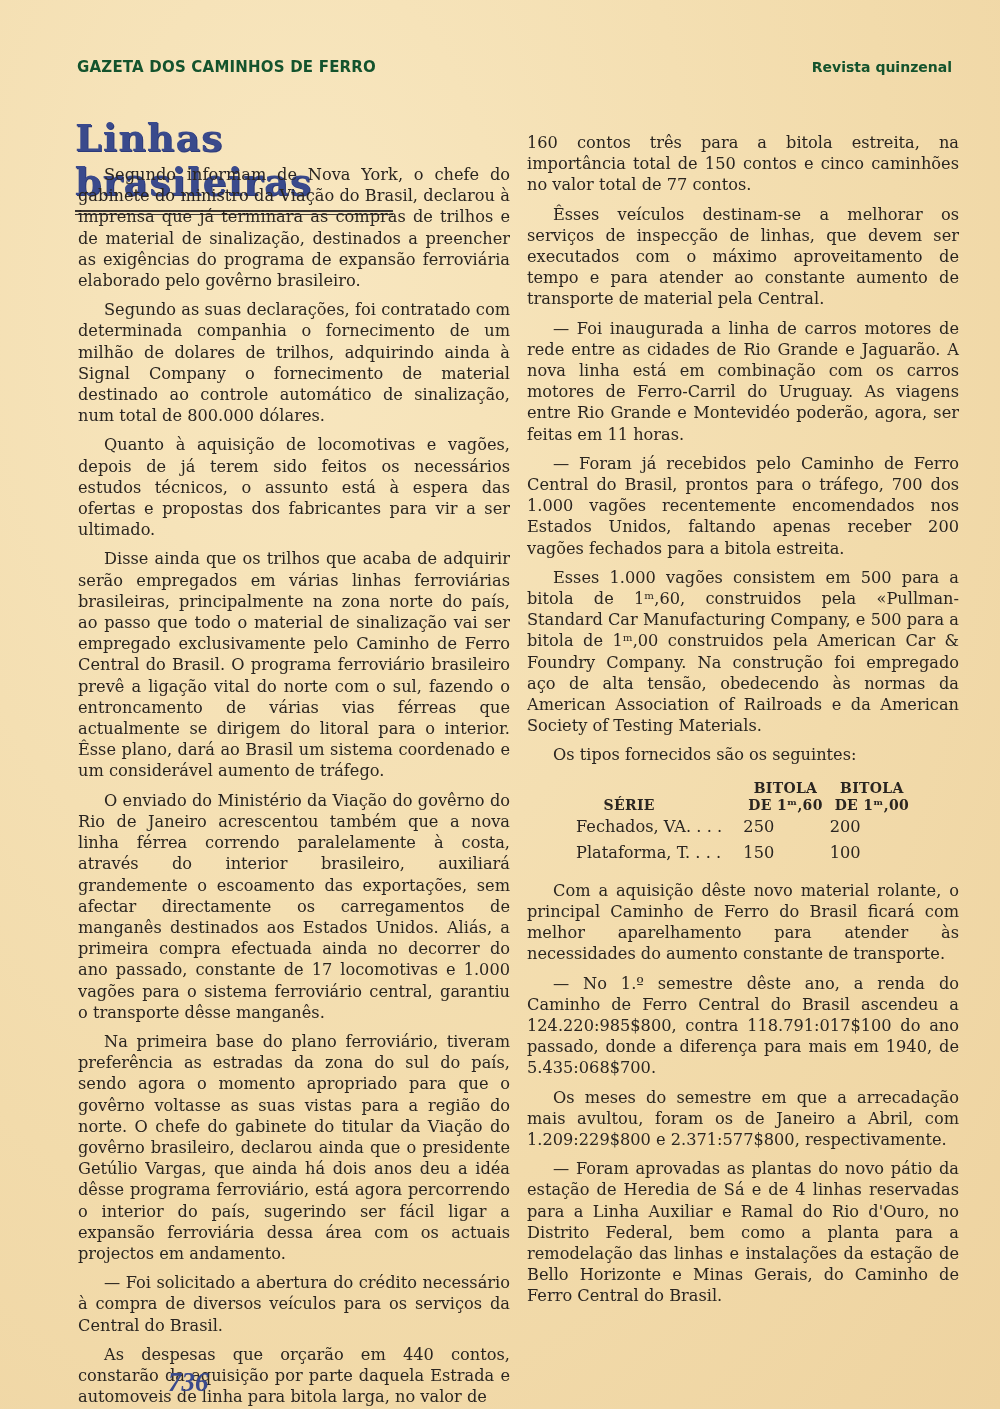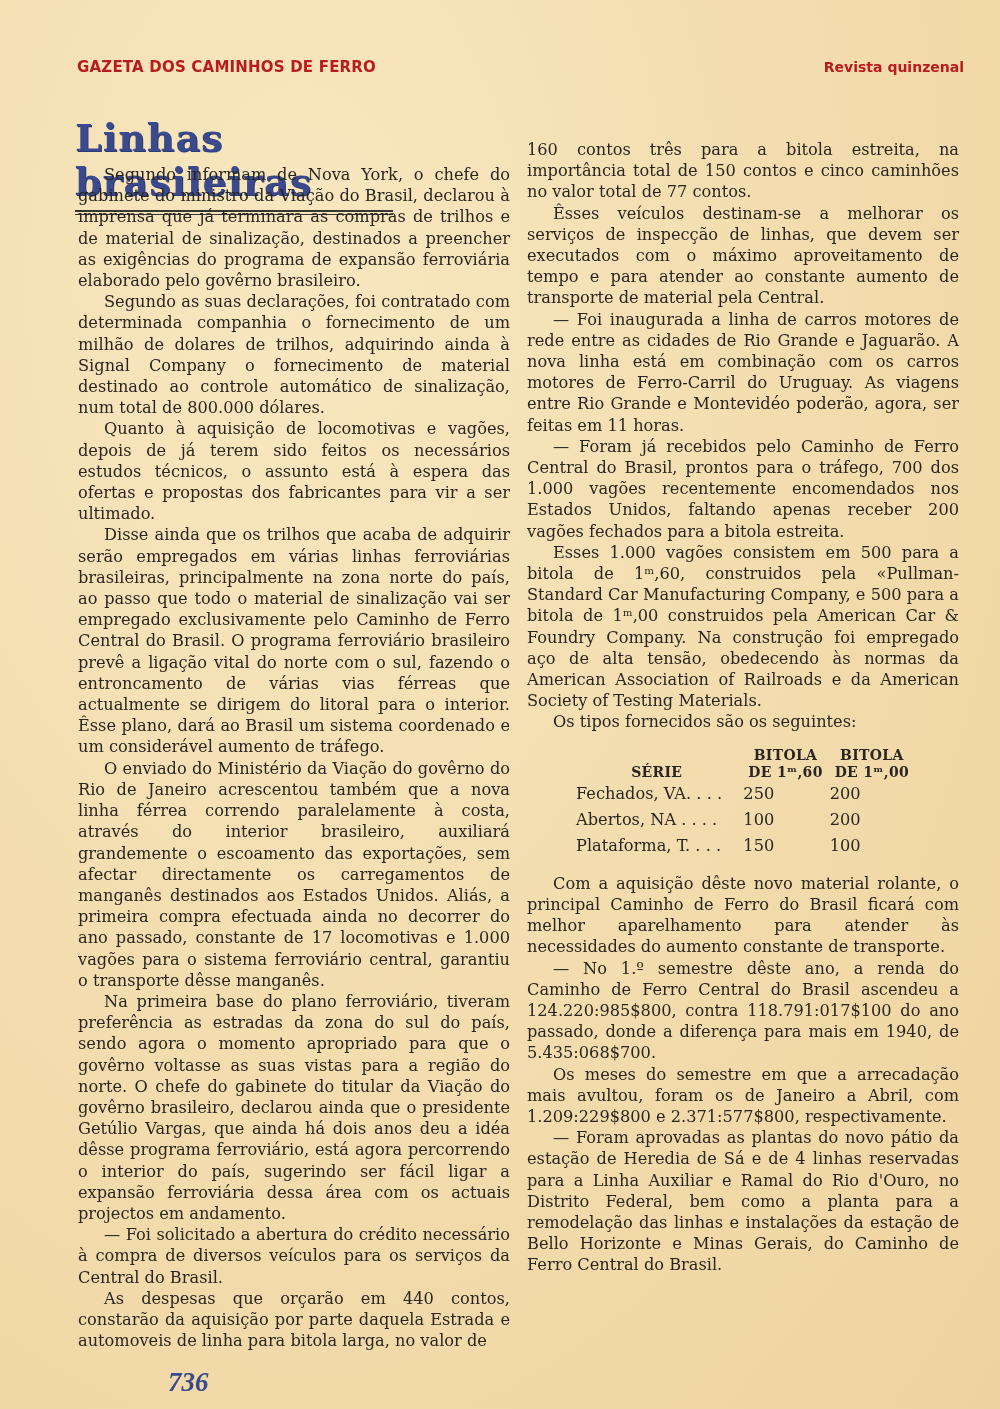--- a/index.html
+++ b/index.html
@@ -5,51 +5,51 @@
     html, body { margin: 0; padding: 0; }
     body {
       width: 1000px; height: 1409px; overflow: hidden;
       background: #f4dfb2;
       background-image: radial-gradient(ellipse at 30% 20%, #f8e7c0 0%, #f2dbab 60%, #eed3a0 100%);
       font-family: "DejaVu Serif", "Liberation Serif", serif;
       color: #2a2520;
       position: relative;
     }
     .header {
-      position: absolute; top: 58px; left: 77px; right: 36px;
+      position: absolute; top: 58px; left: 77px; right: 48px;
       display: flex; justify-content: space-between; align-items: baseline;
       font-family: "DejaVu Sans", "Liberation Sans", sans-serif;
-      font-weight: bold; color: #b91c1c;
+      font-weight: bold; color: #14532d;
     }
     .header .pub { font-size: 15px; letter-spacing: 0.2px; }
     .header .freq { font-size: 14px; }
     .title-block { position: absolute; top: 116px; left: 75px; width: 318px; }
     .title {
       font-family: "DejaVu Serif", serif; font-weight: bold;
       font-size: 38px; color: #3a4a8c; letter-spacing: 1px; line-height: 44px;
       text-shadow: 1px 1px 0 #2d3a78;
     }
     .title-rule { margin-top: 6px; border-top: 2px solid #3b3530; height: 2px; border-bottom: 1px solid #3b3530; }
     .col {
       position: absolute; width: 432px;
       font-size: 16.2px; line-height: 21.2px; text-align: justify;
     }
     .col-left { left: 78px; top: 164px; }
-    .col-right { left: 527px; top: 139px; }
+    .col-right { left: 527px; top: 132px; }
     .col p { margin: 0; text-indent: 26px; }
     .col p.noindent { text-indent: 0; }
-    .col p + p { margin-top: 0; }
+    .col p + p { margin-top: 8px; }
     .table {
       margin: 14px 0 14px 48px; width: 340px;
       border-collapse: collapse; font-size: 16.2px;
     }
     .table th { font-size: 14px; font-weight: bold; letter-spacing: 0.3px; line-height: 15px; text-align: center; }
     .table td { line-height: 24px; }
     .table td.num { text-align: left; }
-    .table th.serie { text-align: right; padding-right: 60px; }
+    .table th.serie { text-align: center; padding-right: 60px; }
     .pageno {
       position: absolute; left: 168px; top: 1367px;
       font-family: Liberation Serif, serif; font-style: italic; font-weight: bold;
       font-size: 27px; color: #3a4a8c;
     }
   </style>
 </head>
 <body>
 
 <div class="header">
@@ -94,25 +94,20 @@
         <th>DE 1ᵐ,00</th>
       </tr>
     </thead>
     <tbody>
       <tr>
         <td>Fechados, VA. . . .</td>
         <td class="num">250</td>
         <td class="num">200</td>
       </tr>
       <tr>
-        <td>Abertos, NA . . . .</td>
-        <td class="num">100</td>
-        <td class="num">200</td>
-      </tr>
-      <tr>
         <td>Plataforma, T. . . .</td>
         <td class="num">150</td>
         <td class="num">100</td>
       </tr>
     </tbody>
   </table>
 
   <p>Com a aquisição dêste novo material rolante, o principal Caminho de Ferro do Brasil ficará com melhor aparelhamento para atender às necessidades do aumento constante de transporte.</p>
   <p>— No 1.º semestre dêste ano, a renda do Caminho de Ferro Central do Brasil ascendeu a 124.220:985$800, contra 118.791:017$100 do ano passado, donde a diferença para mais em 1940, de 5.435:068$700.</p>
   <p>Os meses do semestre em que a arrecadação mais avultou, foram os de Janeiro a Abril, com 1.209:229$800 e 2.371:577$800, respectivamente.</p>

